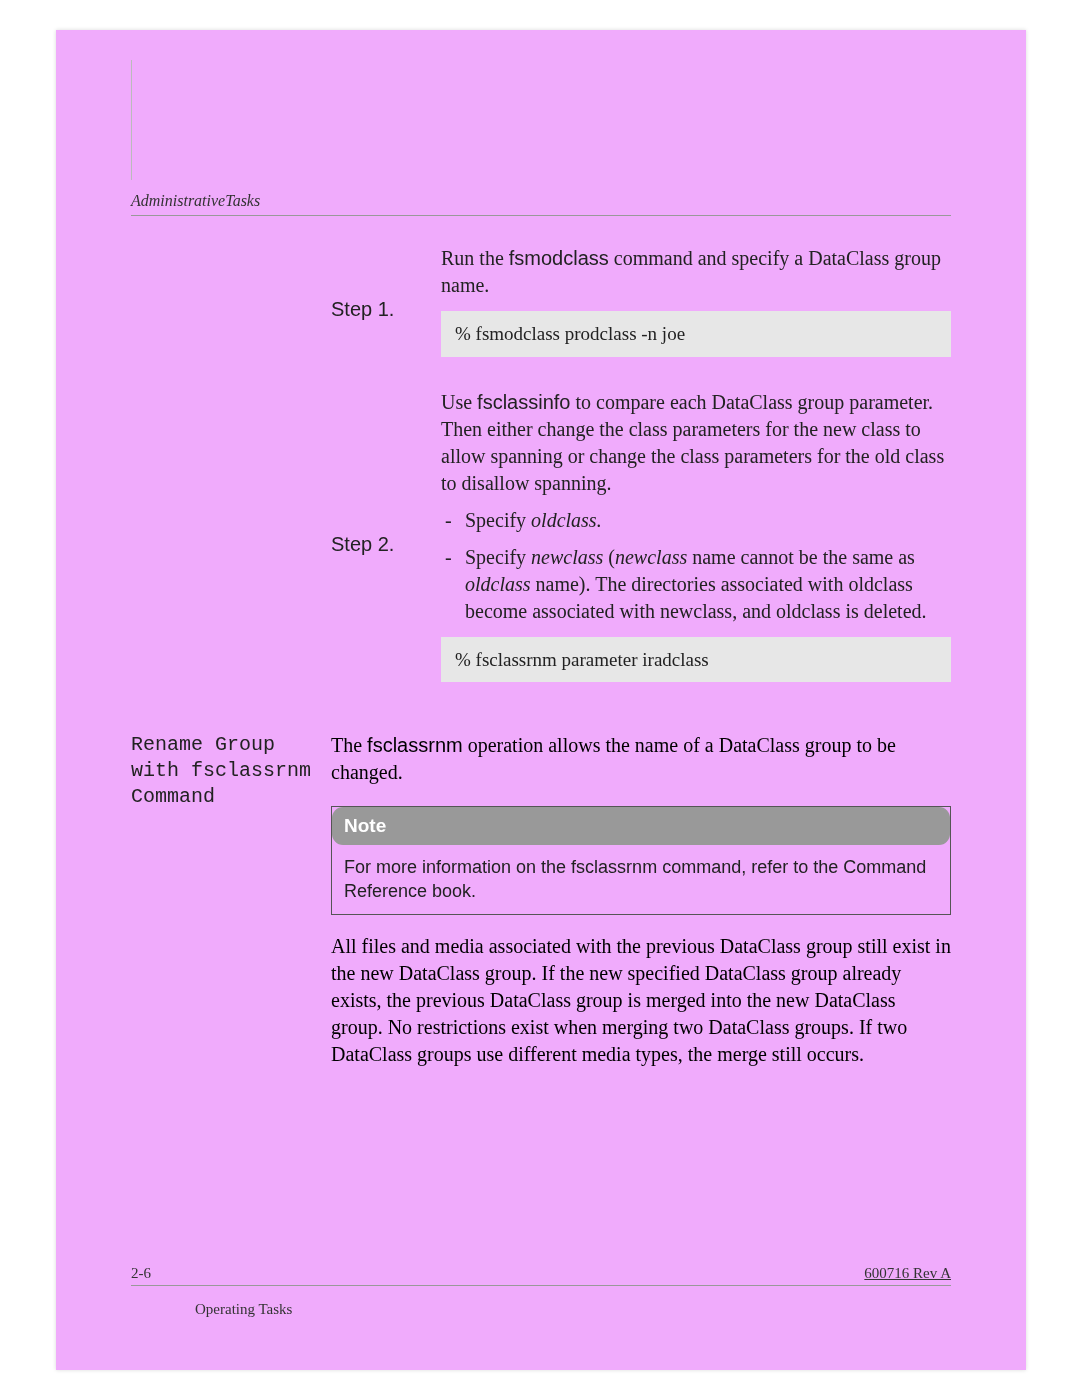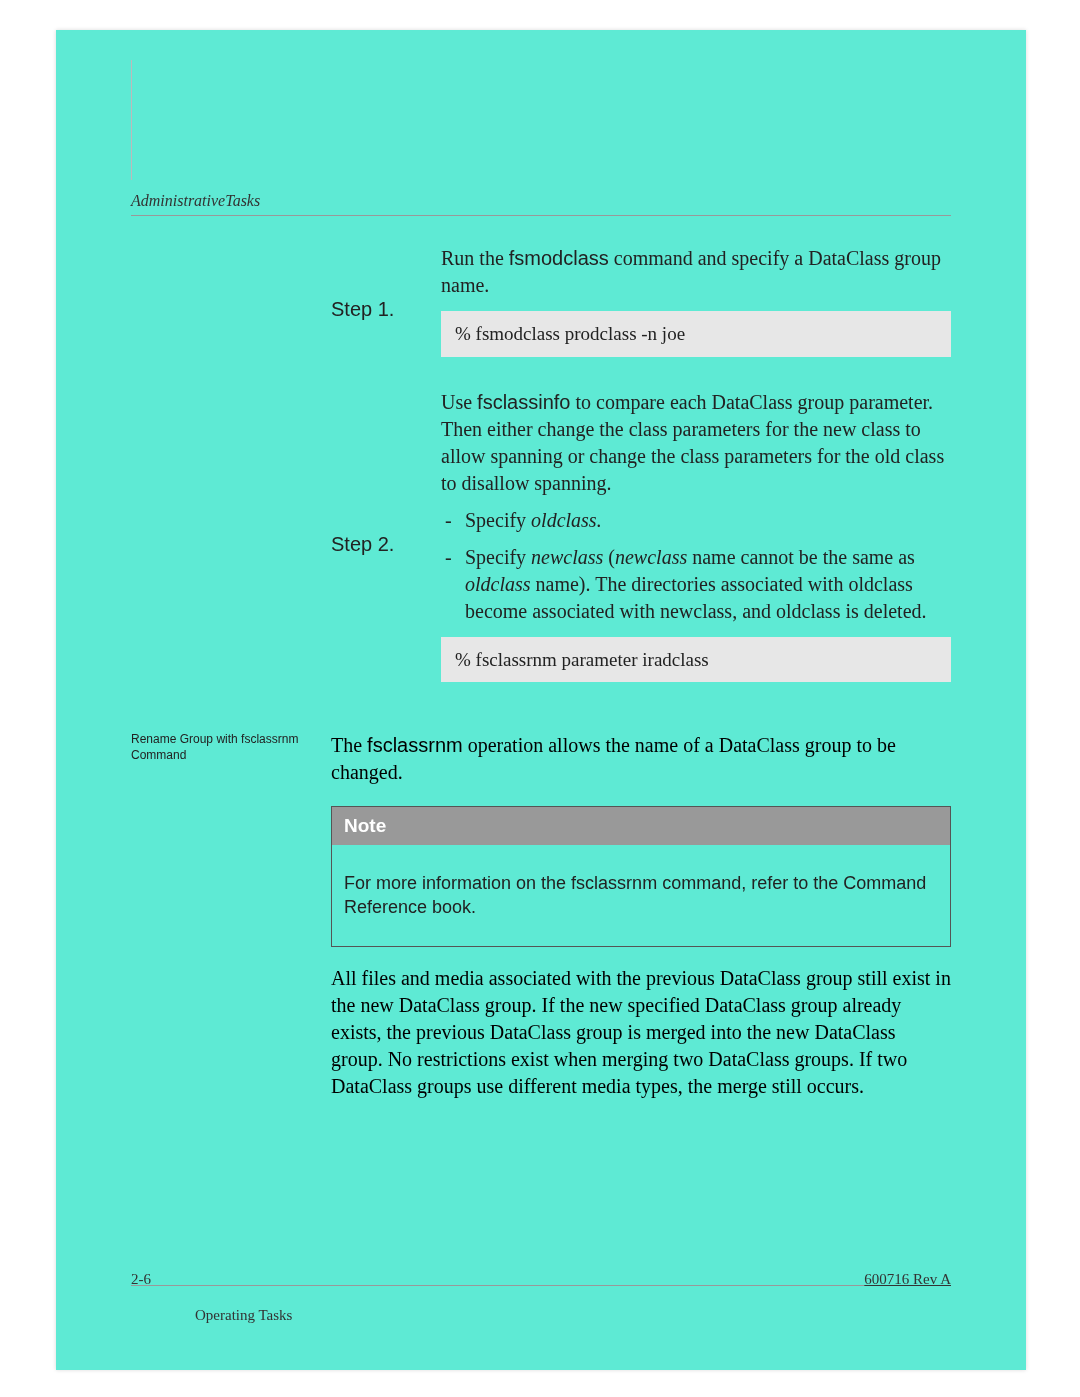--- a/index.html
+++ b/index.html
@@ -13,21 +13,21 @@
       width: 1080px;
       height: 1397px;
       position: relative;
     }
     .page {
       position: absolute;
       left: 56px;
       top: 30px;
       width: 970px;
       height: 1340px;
-      background: #5eead4;
+      background: #f0abfc;
       box-shadow: 0 0 4px rgba(0,0,0,0.15);
     }
     .left-margin-line {
       position: absolute;
       left: 75px;
       top: 30px;
       width: 1px;
       height: 120px;
       background: #bbb;
     }
@@ -110,62 +110,63 @@
     .italic {
       font-style: italic;
     }
     .section-row {
       display: flex;
       margin-top: 32px;
     }
     .side-label {
       width: 200px;
       flex-shrink: 0;
-      font-family: Liberation Sans, sans-serif;
-      font-size: 12px;
+      font-family: Liberation Mono, monospace;
+      font-size: 20px;
       color: #222;
       line-height: 1.3;
       padding-right: 12px;
     }
     .section-body {
       flex: 1;
       font-size: 20px;
       line-height: 1.35;
     }
     .note-box {
       border: 1px solid #555;
       margin: 20px 0 18px 0;
     }
     .note-header {
       background: #999;
       color: #fff;
       font-family: Helvetica, Arial, sans-serif;
       font-weight: bold;
       font-size: 19px;
       padding: 6px 12px;
+      border-radius: 11px;
     }
     .note-body {
-      padding: 26px 12px;
+      padding: 10px 12px;
       font-family: Helvetica, Arial, sans-serif;
       font-size: 18px;
       color: #222;
       line-height: 1.35;
     }
     .footer-rule {
       position: absolute;
       left: 75px;
       bottom: 84px;
       width: 820px;
       height: 1px;
       background: #999;
     }
     .footer {
       position: absolute;
       left: 75px;
-      bottom: 46px;
+      bottom: 52px;
       width: 820px;
       display: flex;
       justify-content: space-between;
       align-items: baseline;
       font-size: 15px;
       color: #333;
     }
     .footer-left {
       display: flex;
       gap: 44px;

